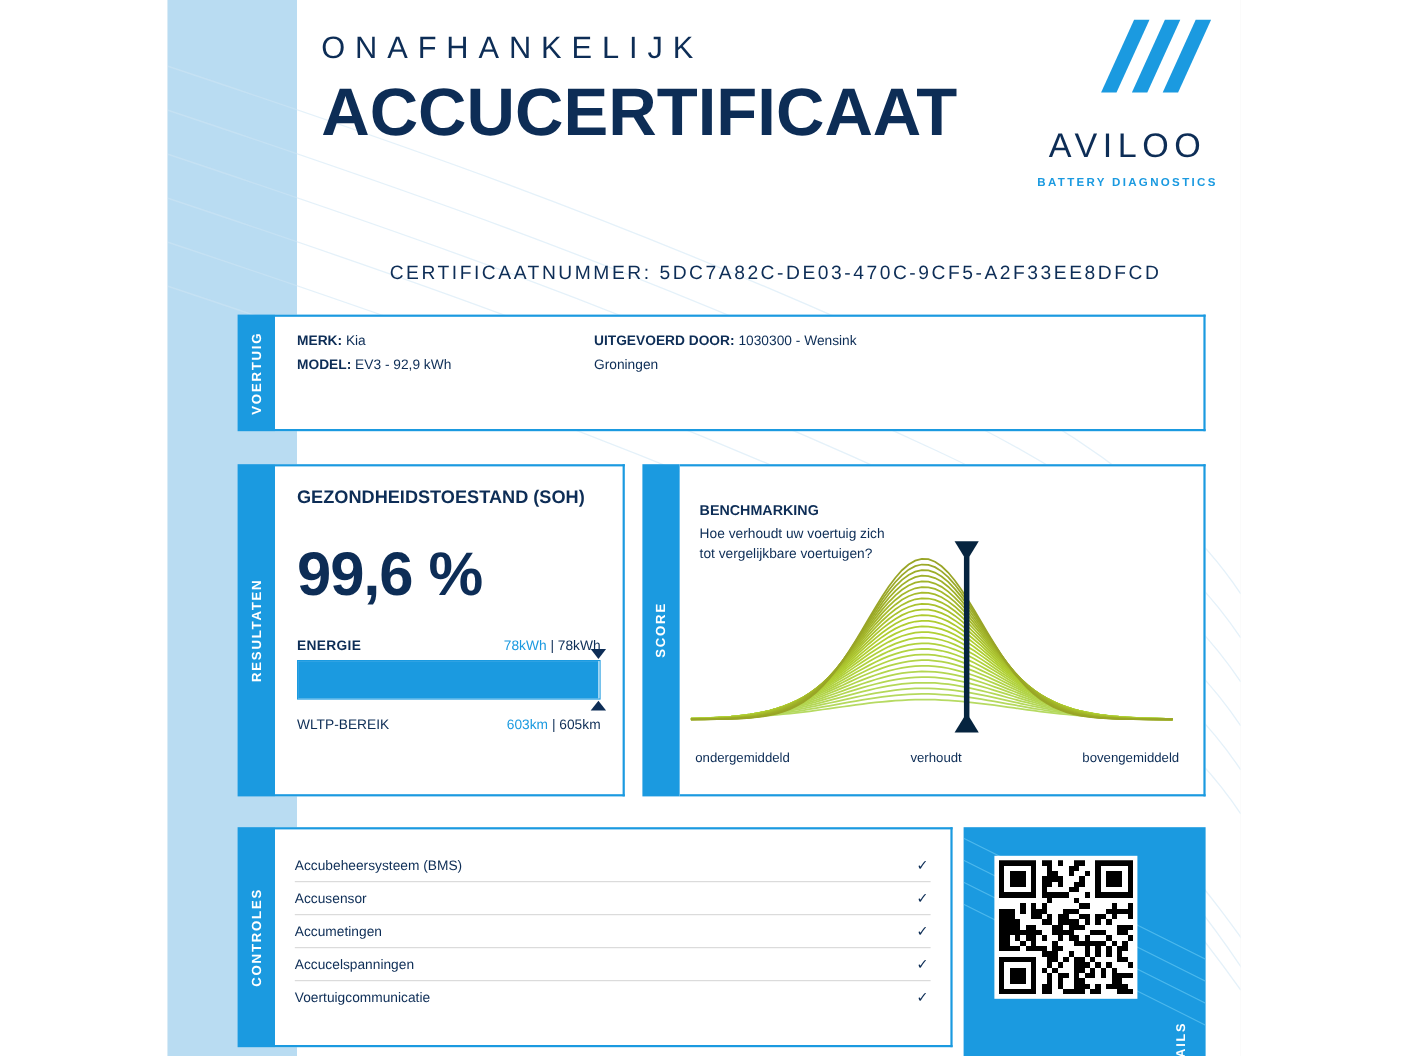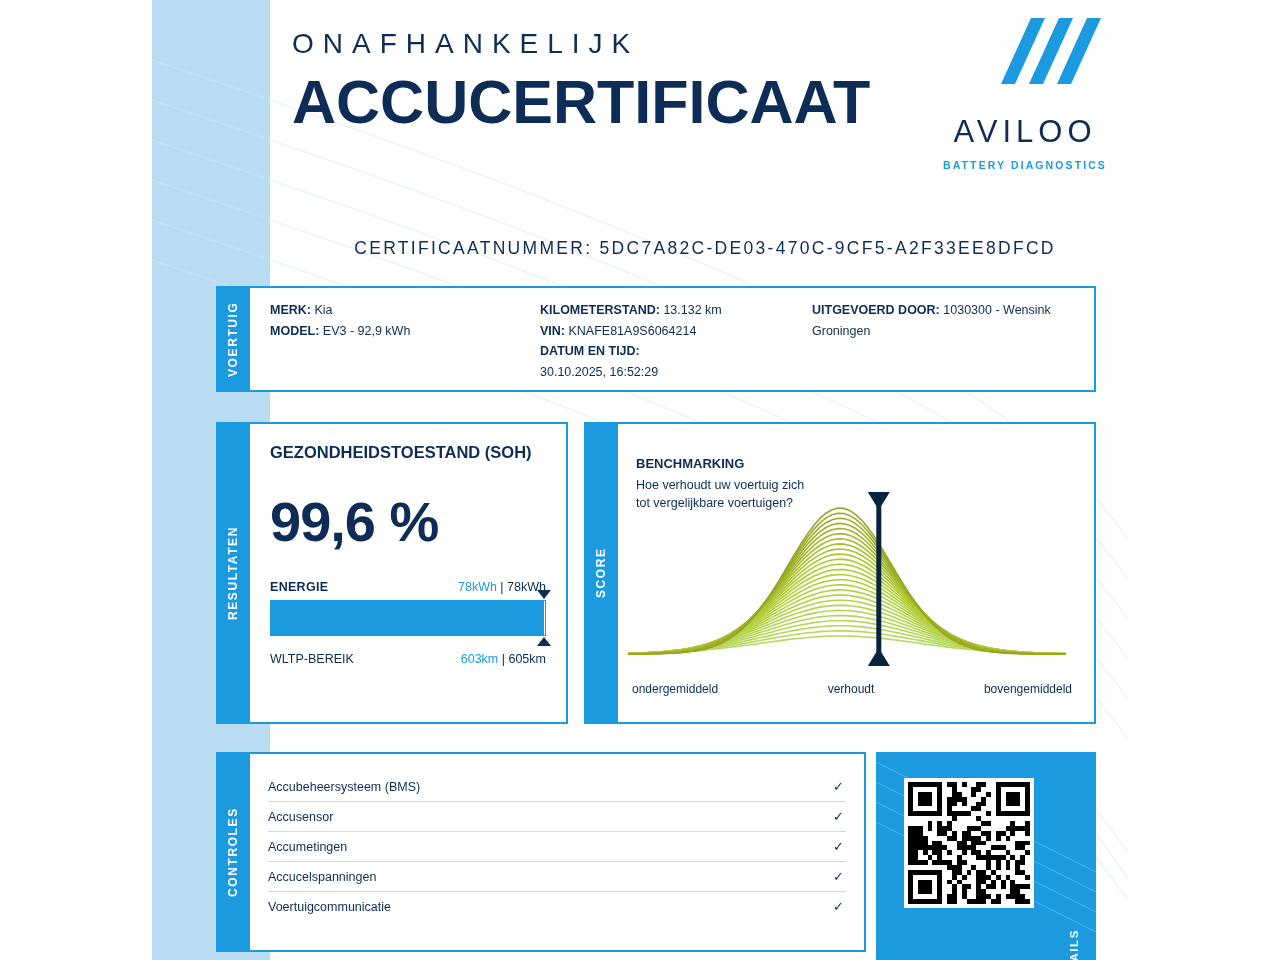--- a/index.html
+++ b/index.html
@@ -378,28 +378,20 @@
 
     <div class="vehicle-wrap">
       <div class="sidetab vehicle-tab">VOERTUIG</div>
       <div class="vehicle-box">
         <div class="vehicle-cols">
           <div class="vcol1">
             <div><span class="lbl">MERK:</span>
               <span>Kia</span></div>
             <div><span class="lbl">MODEL:</span>
               <span>EV3 - 92,9 kWh</span></div>
-          </div>
-          <div class="vcol2">
-            <div><span class="lbl">KILOMETERSTAND:</span>
-              <span>13.132 km</span></div>
-            <div><span class="lbl">VIN:</span>
-              <span>KNAFE81A9S6064214</span></div>
-            <div><span class="lbl">DATUM EN TIJD:</span></div>
-            <div><span>30.10.2025, 16:52:29</span></div>
           </div>
           <div class="vcol3">
             <div><span class="lbl">UITGEVOERD DOOR:</span>
               <span>1030300 - Wensink Groningen</span></div>
           </div>
         </div>
       </div>
     </div>
 
     <div class="results-wrap">

